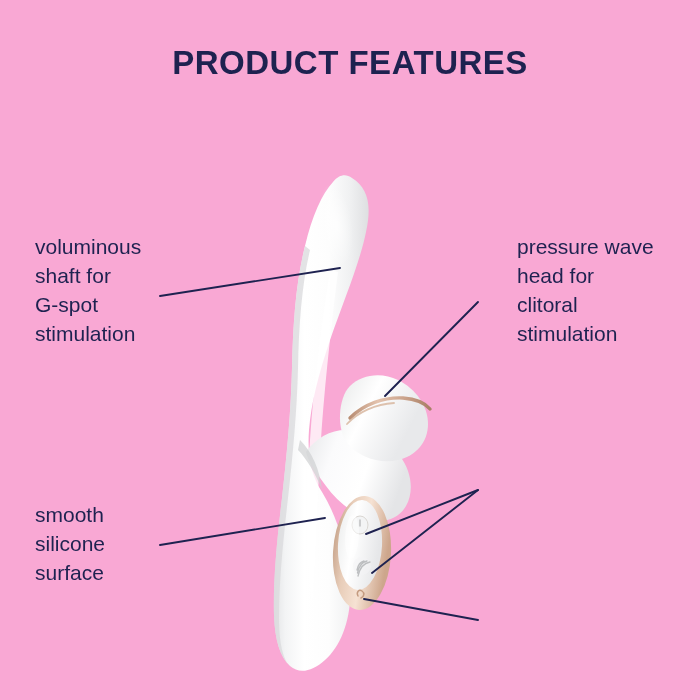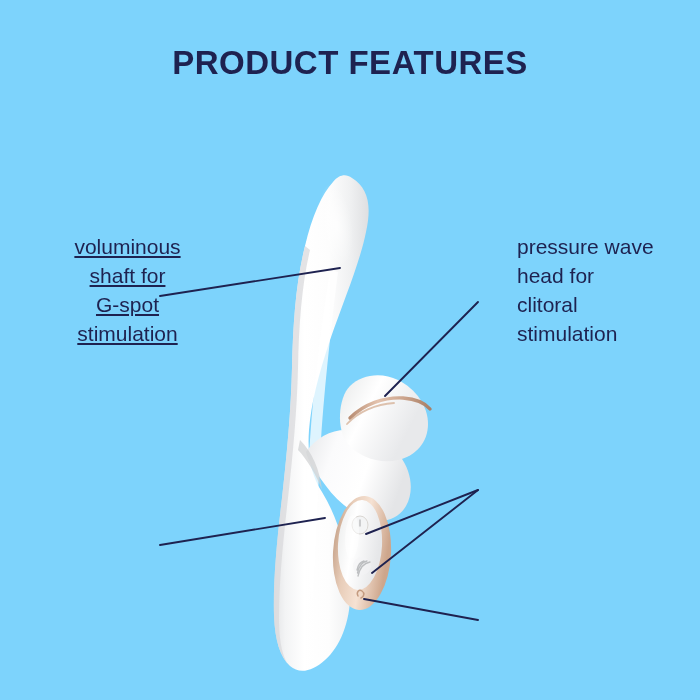--- a/index.html
+++ b/index.html
@@ -4,21 +4,21 @@
 <style>
   html, body {
     margin: 0;
     padding: 0;
     background: #ffffff;
   }
   #page {
     position: relative;
     width: 700px;
     height: 700px;
-    background: #7dd3fc;
+    background: #f9a8d4;
     overflow: hidden;
     font-family: "Liberation Sans", sans-serif;
   }
   #page-title {
     position: absolute;
     top: 44px;
     left: 0;
     width: 700px;
     text-align: center;
     font-size: 33px;
@@ -28,21 +28,21 @@
     font-family: "Liberation Sans", sans-serif;
   }
   .callout {
     position: absolute;
     color: #1e2250;
     font-size: 21px;
     line-height: 29px;
     font-family: "Liberation Sans", sans-serif;
     white-space: pre-line;
   }
-  .callout.left  { text-align: center; text-decoration: underline; }
+  .callout.left  { text-align: left; }
   .callout.right { text-align: left; }
 
   #callout-shaft        { left: 35px;  top: 232px; width: 185px; }
   #callout-silicone     { left: 35px;  top: 500px; width: 185px; }
   #callout-pressure     { left: 489px; top: 232px; width: 200px; margin-left: 28px; }
   #callout-motors       { left: 489px; top: 436px; width: 200px; }
   #callout-vibration    { left: 489px; top: 612px; width: 200px; }
 
   #product-svg, #leaders-svg {
     position: absolute;
@@ -180,20 +180,23 @@
       <line x1="478" y1="490" x2="372" y2="573"></line>
       <line x1="478" y1="620" x2="364" y2="599"></line>
     </g>
   </svg>
 
   <div class="callout left" id="callout-shaft">voluminous
 shaft for
 G-spot
 stimulation</div>
 
+  <div class="callout left" id="callout-silicone">smooth
+silicone
+surface</div>
 
   <div class="callout right" id="callout-pressure">pressure wave
 head for
 clitoral
 stimulation</div>
 
 
 
 </div>
 

